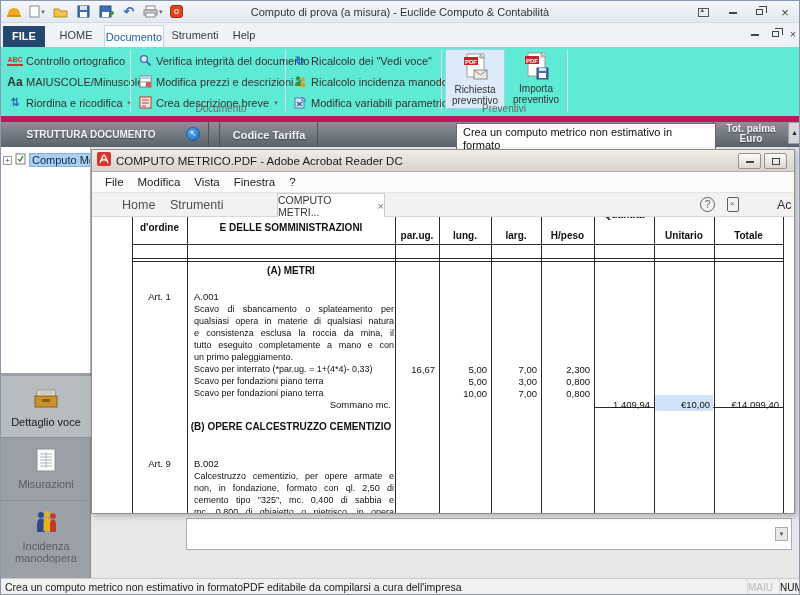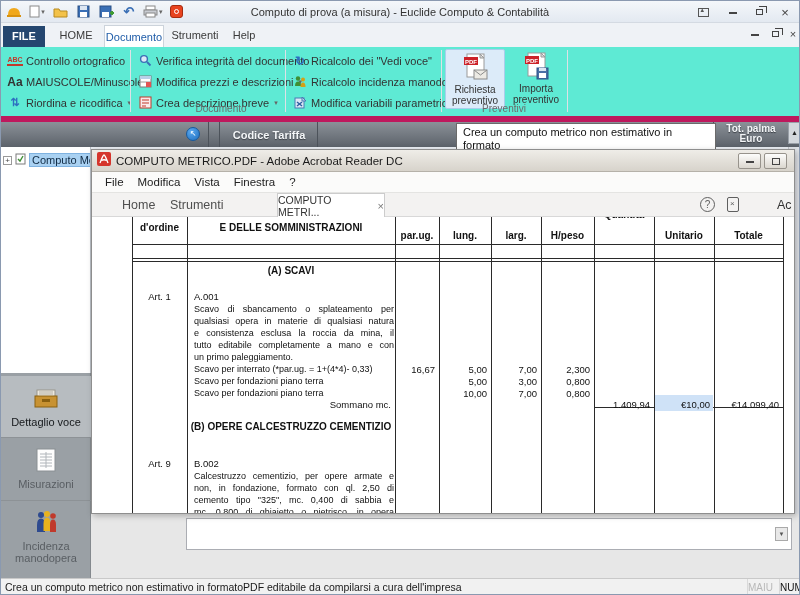--- a/index.html
+++ b/index.html
@@ -284,20 +284,21 @@
             <rect x="16" y="22" width="7" height="5" fill="#fff"></rect>
             <rect x="16" y="17" width="7" height="3" fill="#dce6f2"></rect>
           </svg></span>
       <span>Importa preventivo</span>
     </div>
     <div class="rib-sep" style="left:566px"></div>
     <div class="rib-group-label" style="left:440px;width:126px">Preventivi</div>
   </div>
 
   <div id="gridhead">
+    <div class="gh-label" style="left:0;top:7px;width:180px">STRUTTURA DOCUMENTO</div>
     <div id="panel-pin"><span>↖</span></div>
     <div class="gh-sep" style="left:207px"></div>
     <div class="gh-sep" style="left:218px"></div>
     <div class="gh-label" style="left:222px;top:7px;width:92px;font-size:11px">Codice Tariffa</div>
     <div class="gh-sep" style="left:316px"></div>
     <div class="gh-sep" style="left:712px"></div>
     <div class="gh-label" style="left:714px;top:2px;width:72px;line-height:10px"><span>Tot. palma</span><br><span>Euro</span></div>
   </div>
   <div id="vscroll-track"></div>
   <div id="scroll-up-btn"><span>▲</span></div>
@@ -420,27 +421,27 @@
       <div class="th" style="left:40px;top:5px;width:55px">d'ordine</div>
       <div class="th" style="left:95px;top:5px;width:208px">E DELLE SOMMINISTRAZIONI</div>
       <div class="th" style="left:303px;top:13px;width:44px">par.ug.</div>
       <div class="th" style="left:347px;top:13px;width:52px">lung.</div>
       <div class="th" style="left:399px;top:13px;width:50px">larg.</div>
       <div class="th" style="left:449px;top:13px;width:53px">H/peso</div>
       <div class="th" style="left:502px;top:-8px;width:60px">Quantità</div>
       <div class="th" style="left:562px;top:13px;width:60px">Unitario</div>
       <div class="th" style="left:622px;top:13px;width:69px">Totale</div>
 
-      <div class="th" style="left:95px;top:48px;width:208px">(A) SCAVI</div>
+      <div class="th" style="left:95px;top:48px;width:208px">(A) METRI</div>
       <div class="tc" style="left:40px;top:74px;width:55px;text-align:center">Art. 1</div>
       <div class="tc" style="left:102px;top:74px">A.001</div>
       <div class="tc pdesc just" style="left:102px;top:99px;width:200px">qualsiasi opera in materie di qualsiasi natura</div>
       <div class="tc pdesc just" style="left:102px;top:87px;width:200px">Scavo di sbancamento o splateamento per</div>
       <div class="tc pdesc just" style="left:102px;top:111px;width:200px">e consistenza esclusa la roccia da mina, il</div>
-      <div class="tc pdesc just" style="left:102px;top:123px;width:200px">tutto editabile completamente a mano e con</div>
+      <div class="tc pdesc just" style="left:102px;top:123px;width:200px">tutto eseguito completamente a mano e con</div>
       <div class="tc pdesc" style="left:102px;top:135px;width:200px">un primo paleggiamento.</div>
 
       <div class="tc pdesc" style="left:102px;top:147px">Scavo per interrato  (*par.ug. = 1+(4*4)- 0,33)</div>
       <div class="tc num" style="left:303px;top:147px;width:40px">16,67</div>
       <div class="tc num" style="left:347px;top:147px;width:48px">5,00</div>
       <div class="tc num" style="left:399px;top:147px;width:46px">7,00</div>
       <div class="tc num" style="left:449px;top:147px;width:49px">2,300</div>
 
       <div class="tc pdesc" style="left:102px;top:159px">Scavo per fondazioni piano terra</div>
       <div class="tc num" style="left:347px;top:159px;width:48px">5,00</div>

